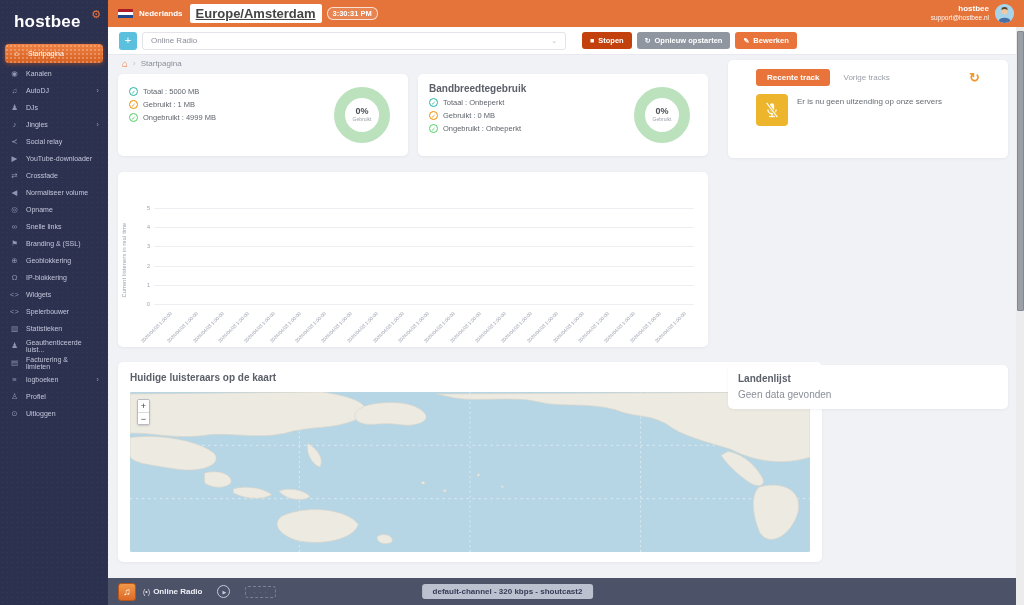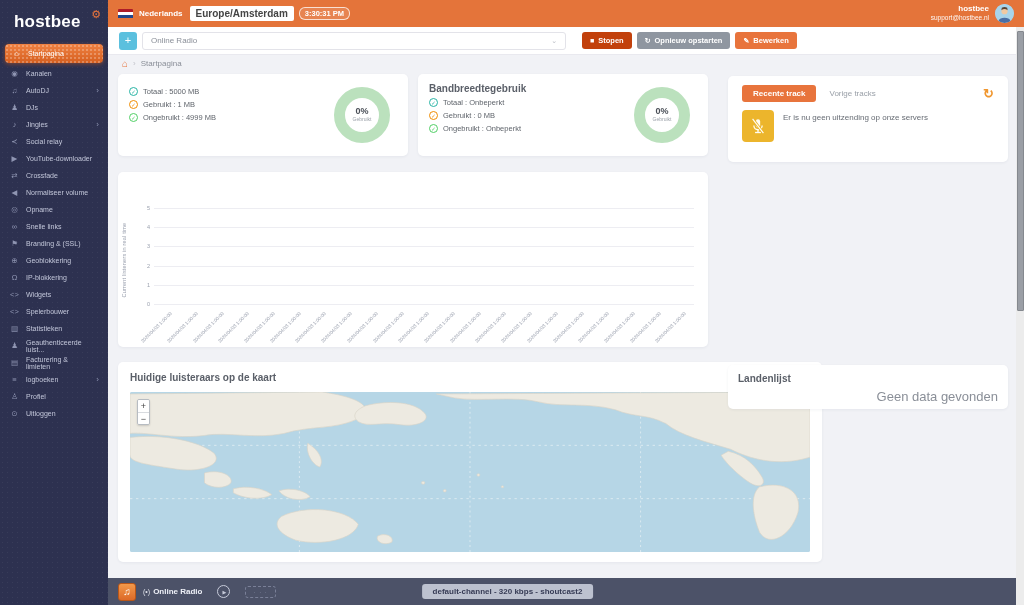--- a/index.html
+++ b/index.html
@@ -21,21 +21,21 @@
       background-image:radial-gradient(rgba(255,255,255,0.25) 0.8px, transparent 0.8px), linear-gradient(180deg,#ef8142,#d65f1f);
       background-size:4px 4px, 100% 100%; box-shadow:0 1px 4px rgba(216,95,31,0.5); }
   .nav-item.state-active .ni-icon { color:#fff; }
 
   
   .topbar { position:absolute; left:108px; top:0; right:0; height:27px; background:#e4743a; display:flex; align-items:center; padding:0 10px; z-index:4; }
   .flag { width:15px; height:10px; display:flex; flex-direction:column; border-radius:1px; overflow:hidden; }
   .flag div { flex:1; }
   .flag .f-red{ background:#ae1c28; } .flag .f-white{ background:#fff; } .flag .f-blue{ background:#21468b; }
   .tb-lang { color:#fff; font-size:8px; font-weight:700; margin:0 7px 0 6px; }
-  .tb-tz { background:#fff; color:#444; font-size:10px; font-weight:700; padding:2px 6px; border-radius:2px; }
+  .tb-tz { background:#fff; color:#444; font-size:13px; font-weight:700; padding:2px 6px; border-radius:2px;text-decoration:underline; }
   .tb-time { margin-left:5px; border:1px solid rgba(255,255,255,0.75); background:rgba(255,255,255,0.12); color:#fff; font-size:7.5px; font-weight:700; padding:1px 5px; border-radius:6px; }
   .tb-right { margin-left:auto; display:flex; align-items:center; gap:6px; }
   .tb-acct { text-align:right; color:#fff; line-height:1.25; }
   .tb-acct .acct-name { font-size:8px; font-weight:800; }
   .tb-acct .acct-email { font-size:6.5px; opacity:0.95; }
   .avatar { width:19px; height:19px; border-radius:50%; overflow:hidden; background:#a8d4ea; flex:0 0 19px; }
 
   
   .toolbar { position:absolute; left:108px; top:27px; right:8px; height:28px; background:#fff; border-bottom:1px solid #e9e9ef; display:flex; align-items:center; padding:0 11px; z-index:3; }
   .add-btn { width:18px; height:18px; background:#5bc0de; color:#fff; border:none; border-radius:3px; font-size:11px; line-height:17px; text-align:center; cursor:pointer; }
@@ -58,21 +58,21 @@
 
   .usage-card { padding:9px 11px; width:290px; height:82px; }
   .usage-rows { margin-top:4px; }
   .usage-row { display:flex; align-items:center; gap:5px; font-size:7.5px; color:#5f646b; margin-top:4px; }
   .check-ico { width:9px; height:9px; border-radius:50%; border:1px solid currentColor; font-size:5.5px; display:flex; align-items:center; justify-content:center; flex:0 0 9px; }
   .tone-teal { color:#27b3a4; } .tone-orange { color:#f08c00; } .tone-green { color:#51cf66; }
   .donut { position:absolute; right:18px; top:13px; width:56px; height:56px; border:11px solid #bbe1bd; border-radius:50%; display:flex; flex-direction:column; align-items:center; justify-content:center; line-height:1.1; }
   .donut .d-pct { font-size:9px; font-weight:700; color:#4a4f57; }
   .donut .d-lab { font-size:5px; color:#9aa0a8; }
 
-  .track-card { left:728px; top:76px; width:280px; height:86px; padding:9px 14px; }
+  .track-card { left:728px; top:60px; width:280px; height:98px; padding:9px 28px; }
   .track-tabs { display:flex; align-items:center; }
   .tab-recent { background:#e8743c; color:#fff; font-size:8px; font-weight:700; padding:4px 11px; border-radius:3px; border:none; cursor:pointer; font-family:inherit; }
   .tab-prev { color:#9aa0a8; font-size:8px; margin-left:13px; cursor:pointer; }
   .track-refresh { margin-left:auto; color:#f0962e; font-size:13px; font-weight:700; cursor:pointer; line-height:1; }
   .track-body { display:flex; margin-top:8px; gap:9px; }
   .track-thumb { width:32px; height:32px; border-radius:4px; background:#ecb52c; display:flex; align-items:center; justify-content:center; flex:0 0 32px; }
   .track-msg { font-size:8px; color:#666b73; margin-top:3px; }
 
   
   .chart-card { left:118px; top:172px; width:590px; height:175px; padding:10px 12px; }
@@ -87,21 +87,21 @@
 
   
   .map-card { left:118px; top:362px; width:704px; height:200px; padding:10px 12px; }
   .map-area { position:absolute; left:12px; right:12px; top:30px; bottom:10px; background:#b6d6e6; border-radius:2px; overflow:hidden; }
   .map-area svg { display:block; width:100%; height:100%; }
   .map-zoom { position:absolute; left:7px; top:7px; width:13px; display:flex; flex-direction:column; border:1px solid #b7bcc2; border-radius:2px; overflow:hidden; z-index:2; box-shadow:0 1px 2px rgba(0,0,0,0.15); }
   .map-zoom button { height:12px; background:#fff; border:none; font-size:9px; line-height:10px; color:#444; cursor:pointer; padding:0; font-family:inherit; }
   .map-zoom button + button { border-top:1px solid #d8dbdf; }
 
   .countries-card { left:728px; top:365px; width:280px; height:44px; padding:8px 10px; }
-  .countries-empty { text-align:right; font-size:13px; color:#8a8f98; margin-top:5px; }
+  .countries-empty { text-align:left; font-size:10px; color:#8a8f98; margin-top:5px; }
 
   
   .playerbar { position:absolute; left:108px; bottom:0; right:8px; height:27px; background:#4c5268; display:flex; align-items:center; padding:0 10px; z-index:4; }
   .pb-art { width:18px; height:18px; border-radius:3px; background:linear-gradient(180deg,#f2994a,#dd6a28); border:1px solid #b95718; color:#fff; font-size:10px; display:flex; align-items:center; justify-content:center; }
   .pb-station { color:#eef0f7; font-size:8px; font-weight:700; margin-left:7px; display:flex; align-items:center; gap:3px; }
   .pb-broadcast { font-size:7px; font-weight:400; opacity:0.9; }
   .pb-play { width:13px; height:13px; border-radius:50%; border:1px solid #c7cbda; margin-left:15px; background:transparent; color:#c7cbda; font-size:5px; display:flex; align-items:center; justify-content:center; padding-left:1px; cursor:pointer; }
   .pb-live { margin-left:15px; border:1px dashed #7a8098; border-radius:3px; padding:2px 7px; color:#98a0b8; font-size:6px; letter-spacing:1px; cursor:pointer; }
   .pb-channel { position:absolute; left:44%; transform:translateX(-50%); background:#bcc1cf; color:#363b55; font-size:8px; font-weight:600; padding:3px 11px; border-radius:3px; }
 

